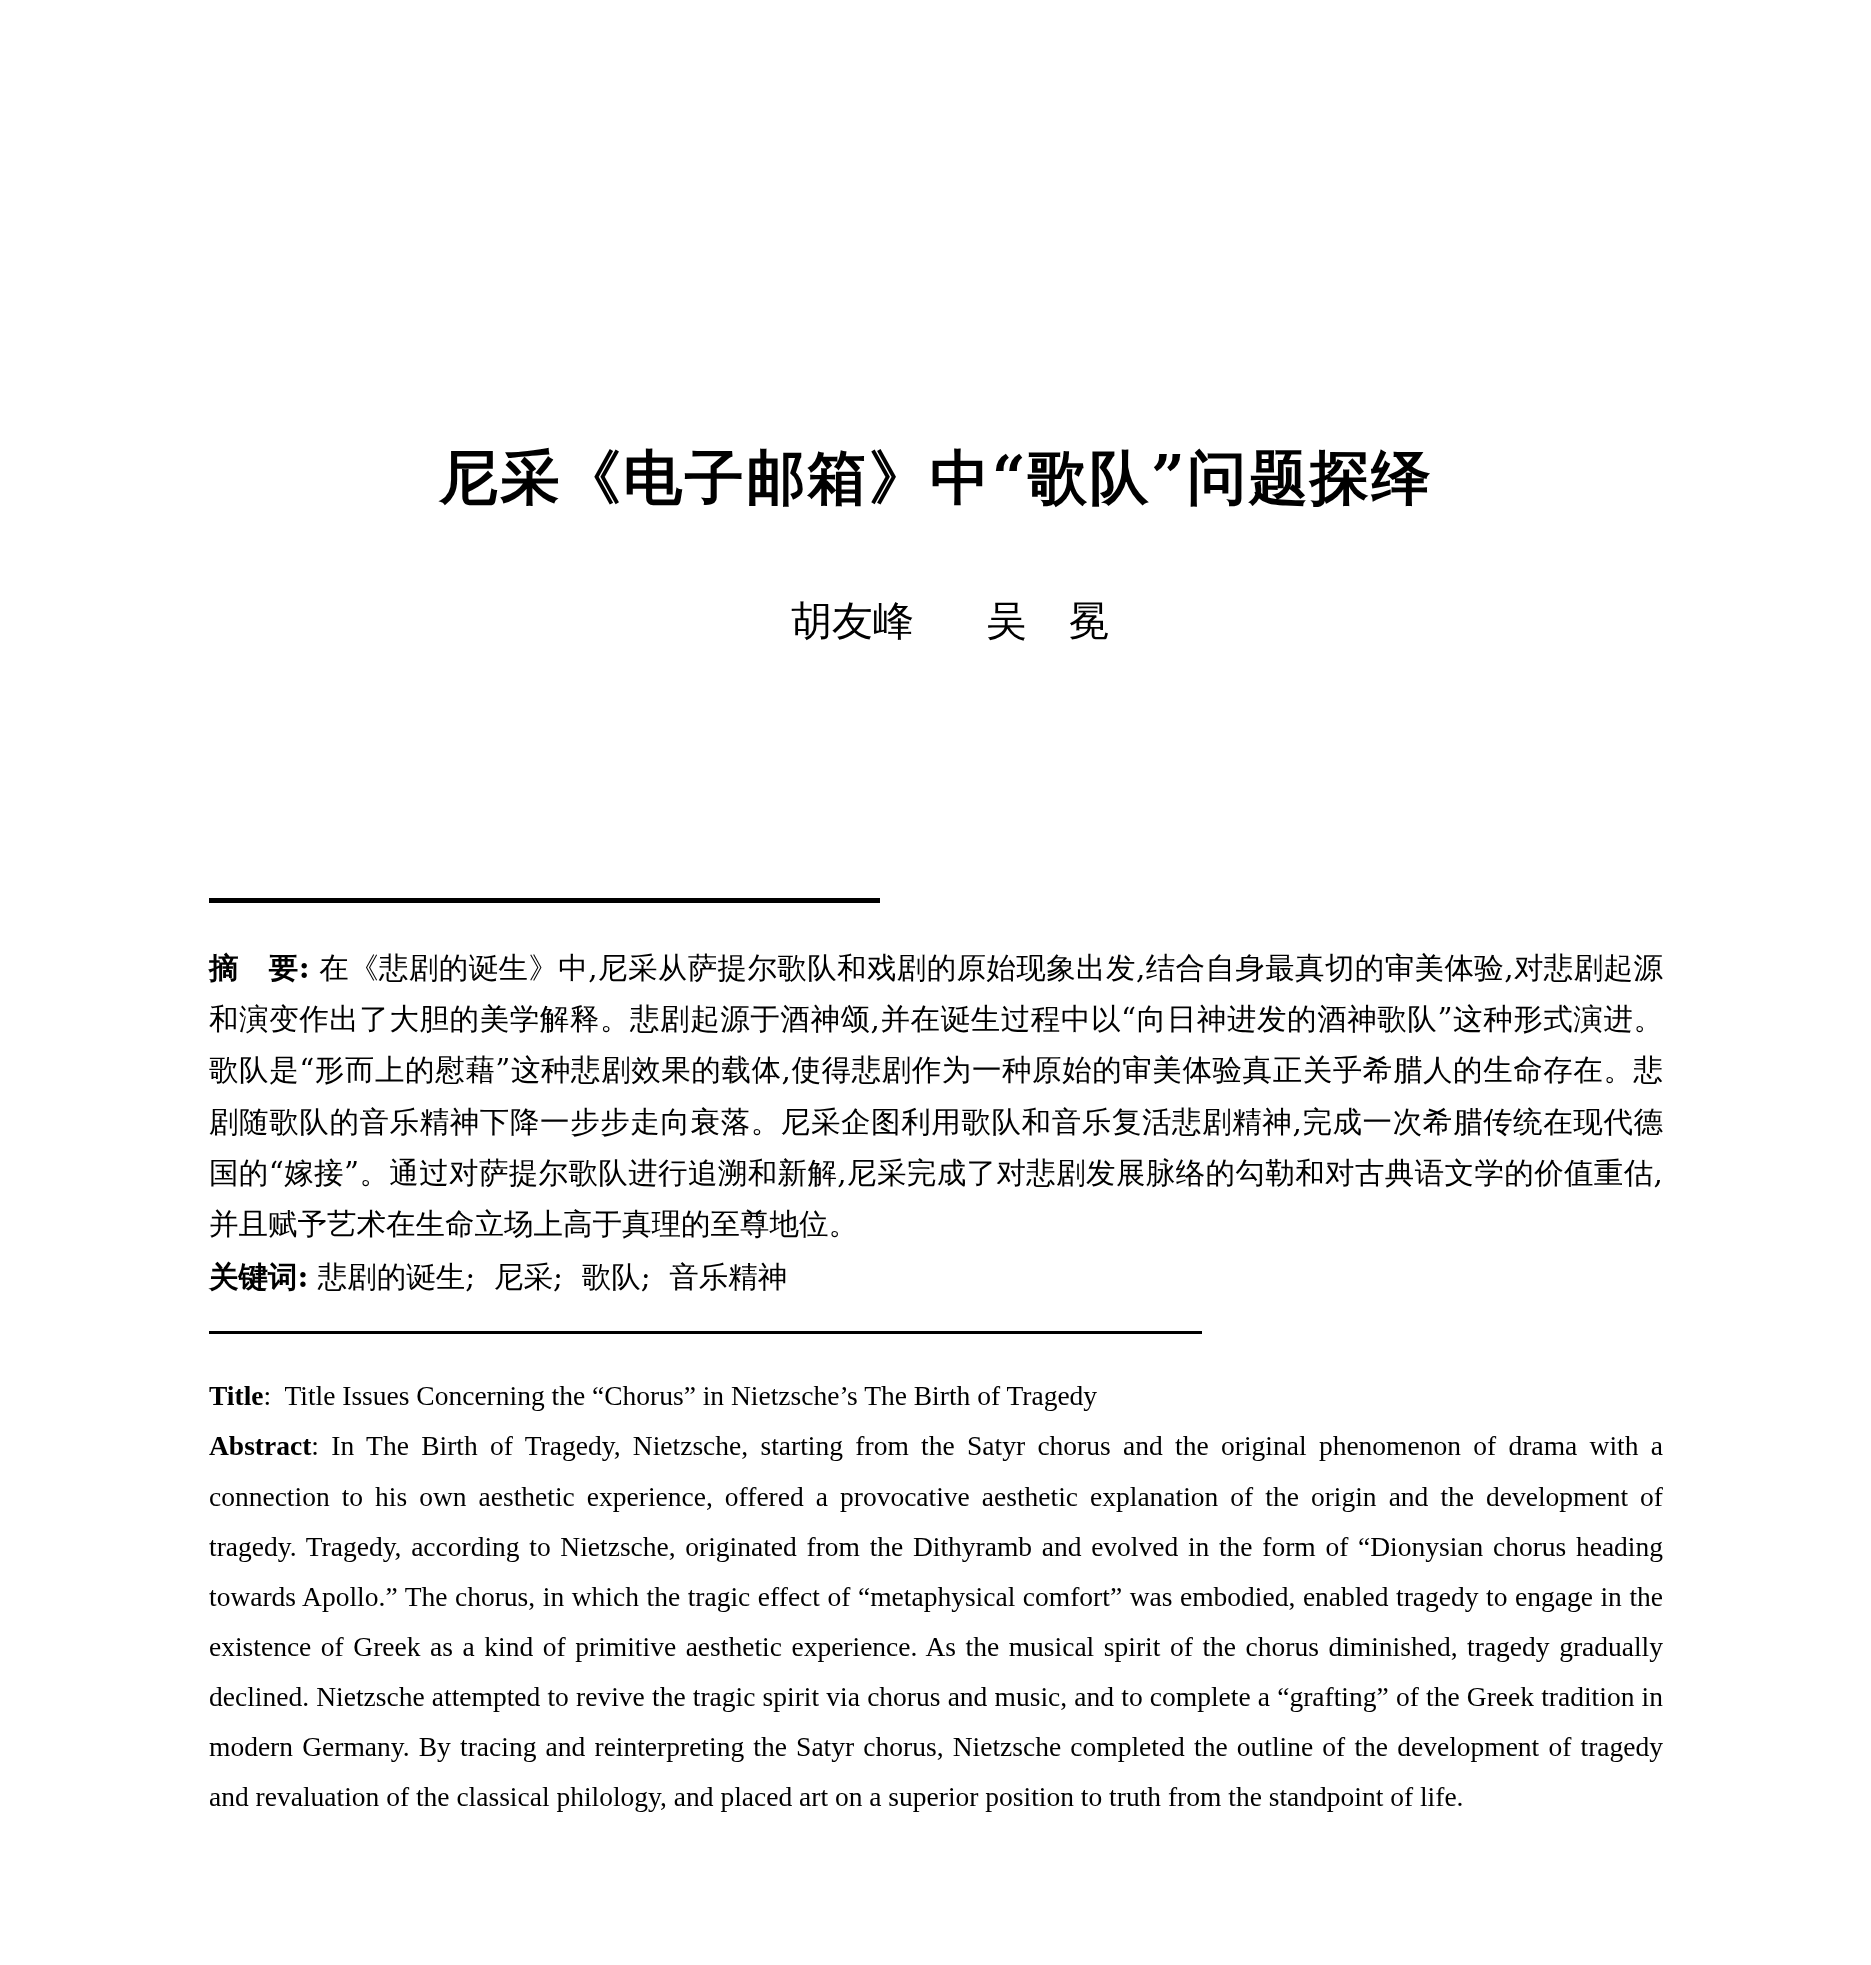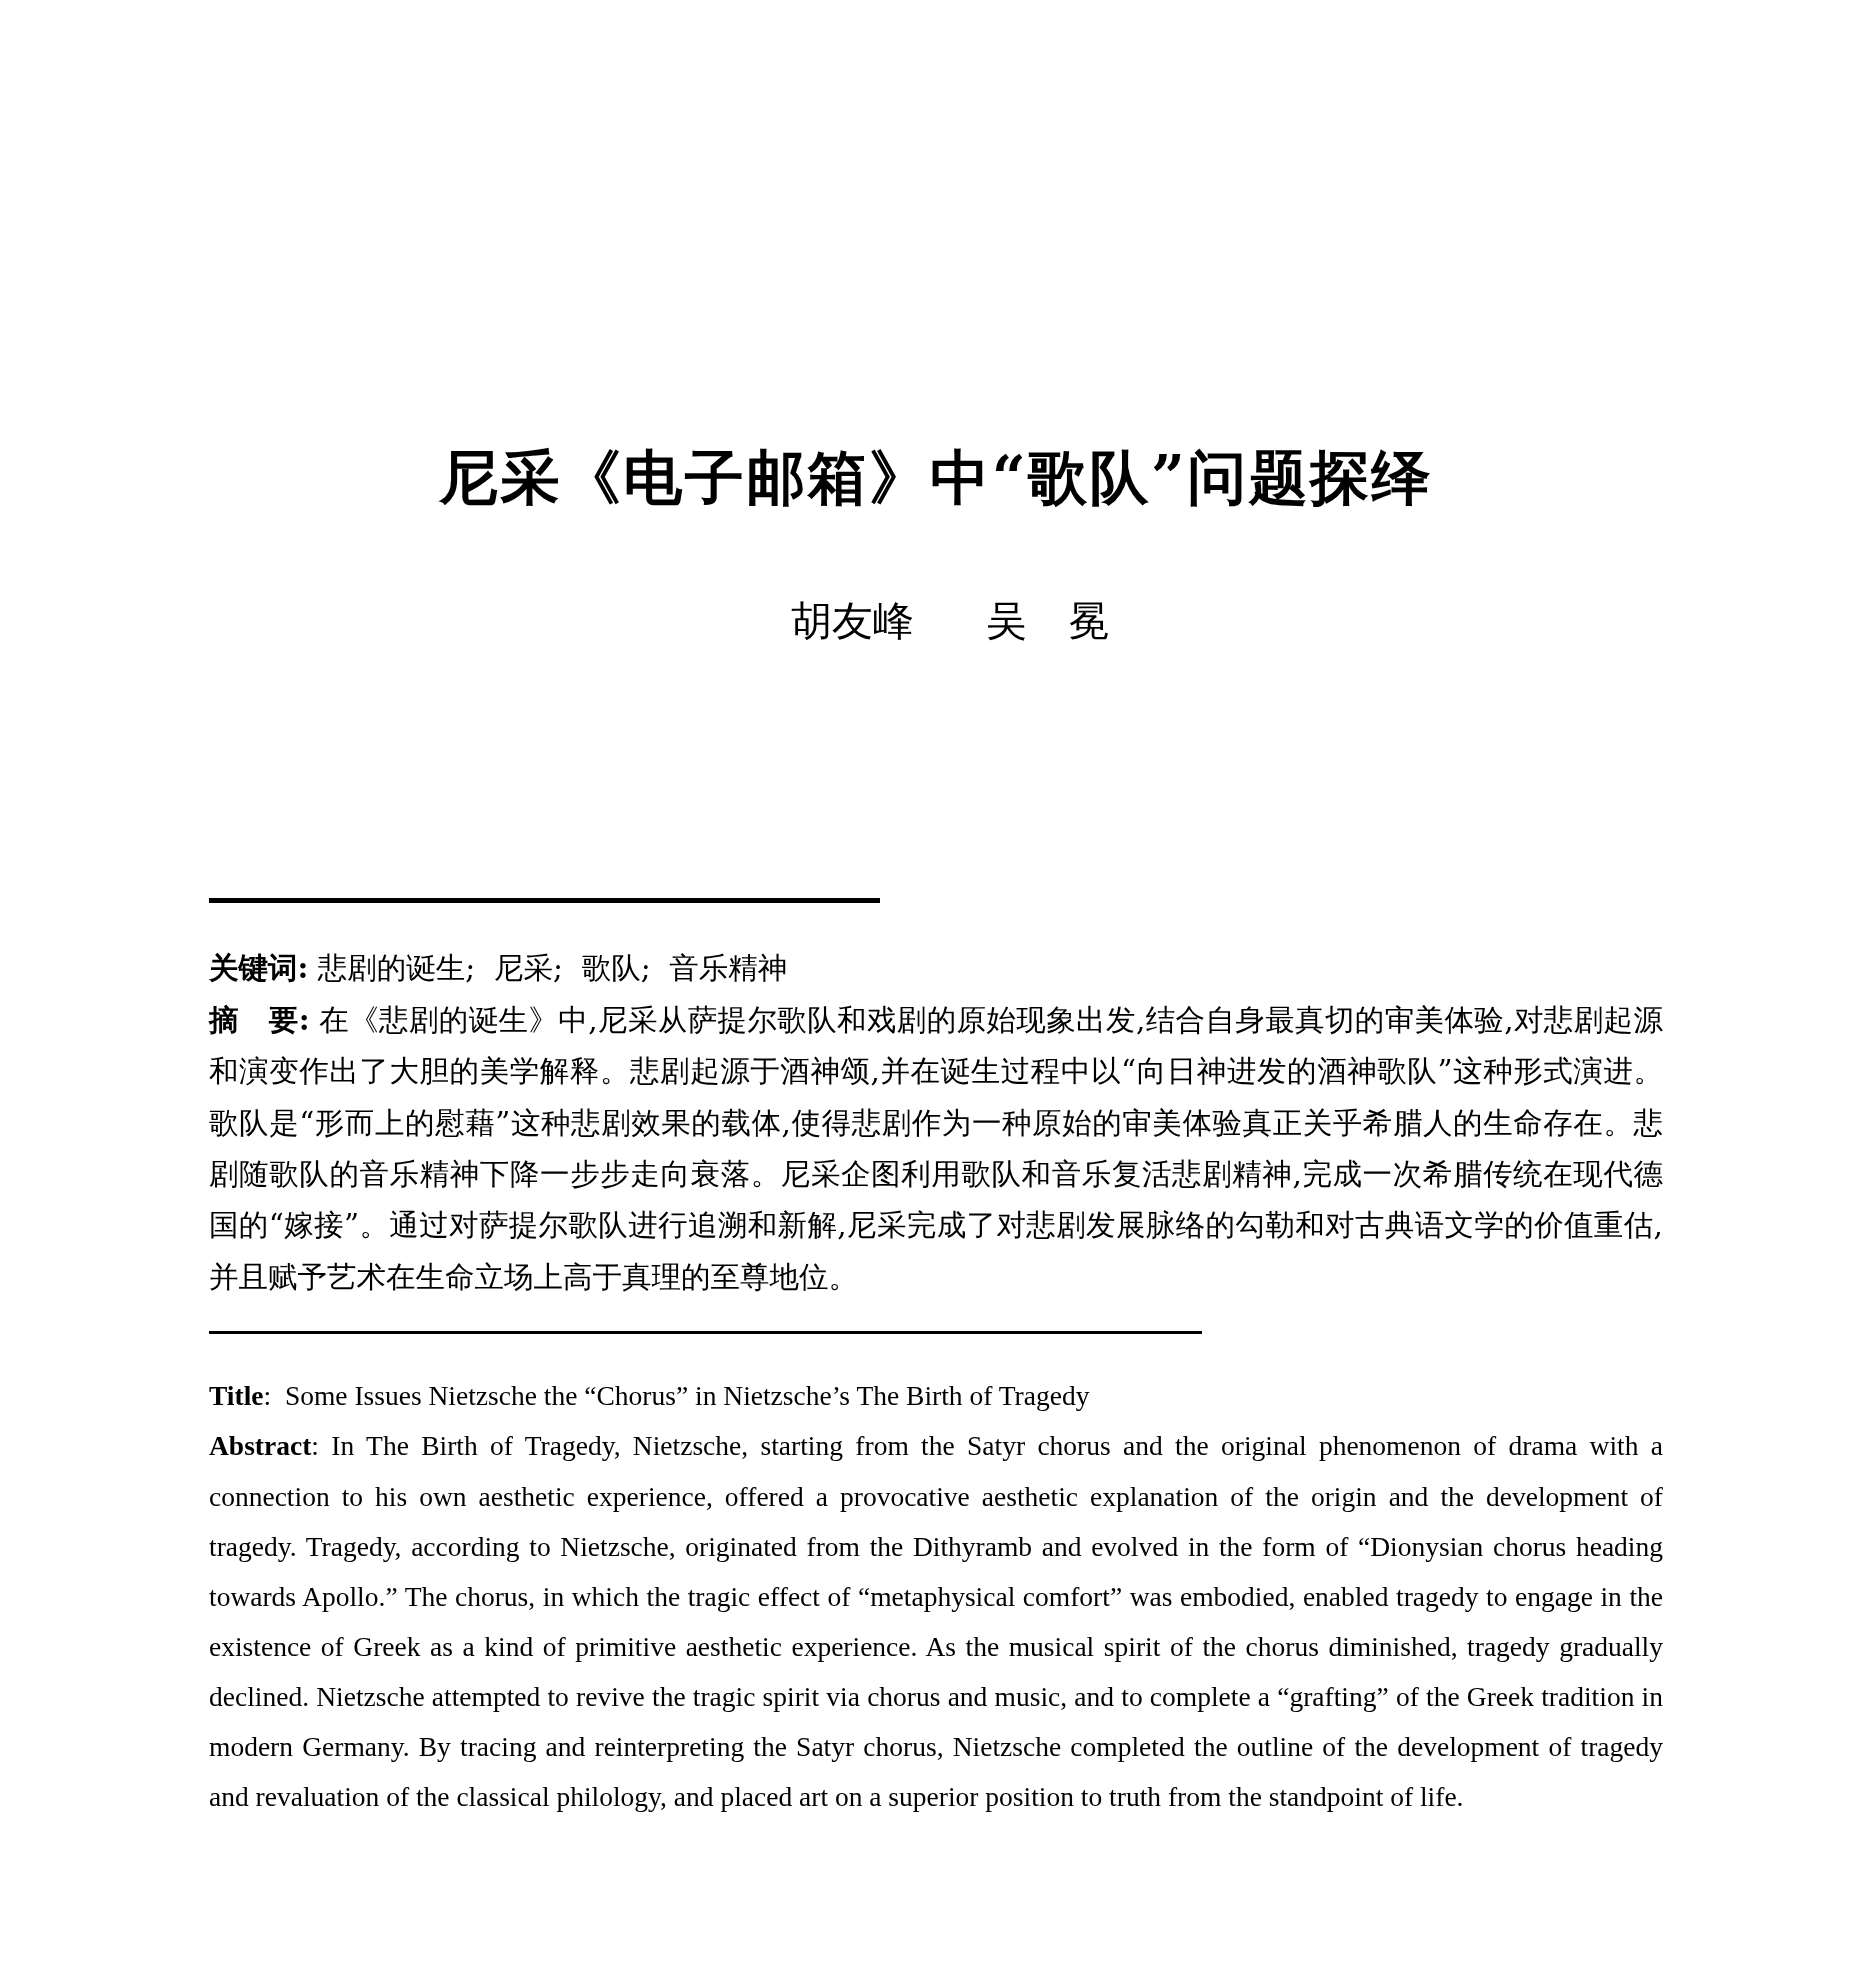--- a/index.html
+++ b/index.html
@@ -63,24 +63,24 @@
 <h1 class="page-title">尼采《电子邮箱》中“歌队”问题探绎</h1>
 
 <div class="authors">
   <span class="author">胡友峰</span>
   <span class="author">吴　冕</span>
 </div>
 
 <div class="rule rule-1"></div>
 
 <section class="zh">
+  <p><span class="label">摘　要:</span><span> 在《悲剧的诞生》中,尼采从萨提尔歌队和戏剧的原始现象出发,结合自身最真切的审美体验,对悲剧起源和演变作出了大胆的美学解释。悲剧起源于酒神颂,并在诞生过程中以“向日神进发的酒神歌队”这种形式演进。歌队是“形而上的慰藉”这种悲剧效果的载体,使得悲剧作为一种原始的审美体验真正关乎希腊人的生命存在。悲剧随歌队的音乐精神下降一步步走向衰落。尼采企图利用歌队和音乐复活悲剧精神,完成一次希腊传统在现代德国的“嫁接”。通过对萨提尔歌队进行追溯和新解,尼采完成了对悲剧发展脉络的勾勒和对古典语文学的价值重估,并且赋予艺术在生命立场上高于真理的至尊地位。</span></p>
   <p><span class="label">关键词:</span><span class="pre"> 悲剧的诞生;  尼采;  歌队;  音乐精神</span></p>
-  <p><span class="label">摘　要:</span><span> 在《悲剧的诞生》中,尼采从萨提尔歌队和戏剧的原始现象出发,结合自身最真切的审美体验,对悲剧起源和演变作出了大胆的美学解释。悲剧起源于酒神颂,并在诞生过程中以“向日神进发的酒神歌队”这种形式演进。歌队是“形而上的慰藉”这种悲剧效果的载体,使得悲剧作为一种原始的审美体验真正关乎希腊人的生命存在。悲剧随歌队的音乐精神下降一步步走向衰落。尼采企图利用歌队和音乐复活悲剧精神,完成一次希腊传统在现代德国的“嫁接”。通过对萨提尔歌队进行追溯和新解,尼采完成了对悲剧发展脉络的勾勒和对古典语文学的价值重估,并且赋予艺术在生命立场上高于真理的至尊地位。</span></p>
 </section>
 
 <div class="rule rule-2"></div>
 
 <section class="en">
-  <p><span class="bold">Title</span><span class="pre">:  </span><span>Some Issues Nietzsche the “Chorus” in Nietzsche’s </span><span class="italic">The Birth of Tragedy</span></p>
+  <p><span class="bold">Title</span><span class="pre">:  </span><span>Title Issues Concerning the “Chorus” in Nietzsche’s </span><span class="italic">The Birth of Tragedy</span></p>
   <p><span class="bold">Abstract</span><span class="pre">: </span><span>In </span><span class="italic">The Birth of Tragedy</span><span>, Nietzsche, starting from the Satyr chorus and the original phenomenon of drama with a connection to his own aesthetic experience, offered a provocative aesthetic explanation of the origin and the development of tragedy. Tragedy, according to Nietzsche, originated from the Dithyramb and evolved in the form of “Dionysian chorus heading towards Apollo.” The chorus, in which the tragic effect of “metaphysical comfort” was embodied, enabled tragedy to engage in the existence of Greek as a kind of primitive aesthetic experience. As the musical spirit of the chorus diminished, tragedy gradually declined. Nietzsche attempted to revive the tragic spirit via chorus and music, and to complete a “grafting” of the Greek tradition in modern Germany. By tracing and reinterpreting the Satyr chorus, Nietzsche completed the outline of the development of tragedy and revaluation of the classical philology, and placed art on a superior position to truth from the standpoint of life.</span></p>
 
 </section>
 
 
 </body></html>

